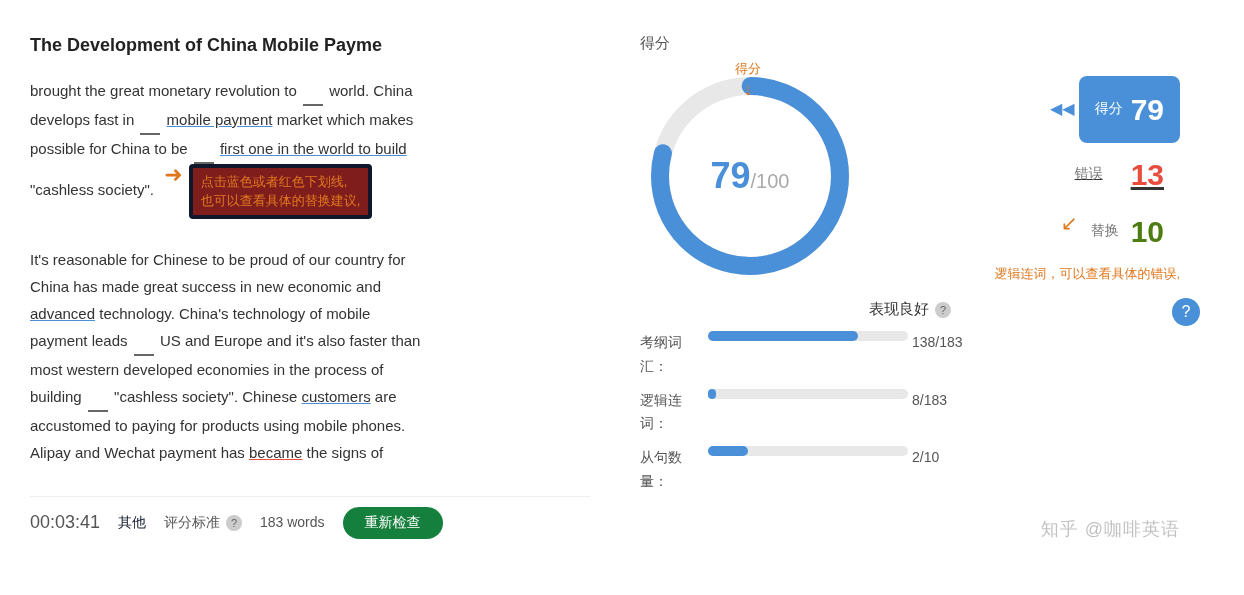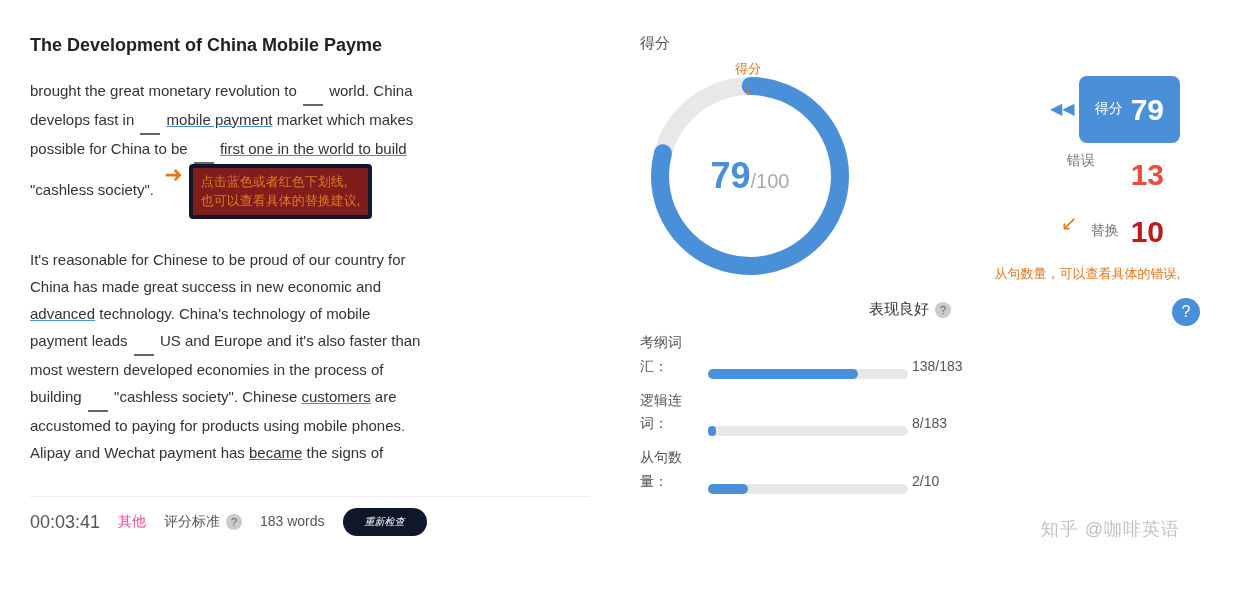--- a/index.html
+++ b/index.html
@@ -56,28 +56,27 @@
       border-radius: 4px;
       color: #e07820;
       font-size: 13px;
       padding: 4px 8px;
       line-height: 1.5;
       vertical-align: middle;
       margin-left: 6px;
       max-width: 200px;
     }
     .recheck-btn {
-      background: #0f172a;
+      background: #15803d;
       color: #fff;
       border: none;
       border-radius: 20px;
       padding: 7px 22px;
-      font-size: 10px;
+      font-size: 14px;
       cursor: pointer;
-      font-style: italic;
     }
 
     
     .right-panel {
       width: 580px;
       padding: 10px 20px;
       display: flex;
       flex-direction: column;
       align-items: flex-start;
       position: relative;
@@ -124,21 +123,21 @@
     }
     .stats-title {
       font-size: 15px;
       color: #333;
       font-weight: 500;
       margin-bottom: 10px;
       text-align: center;
     }
     .stat-row {
       display: flex;
-      align-items: flex-end;
+      align-items: flex-start;
       margin-bottom: 10px;
       gap: 4px;
     }
     .stat-name {
       width: 64px;
       font-size: 14px;
       color: #555;
       flex-shrink: 0;
     }
     .stat-bar-bg {
@@ -252,21 +251,21 @@
           building
           <span class="blank-word">&nbsp;</span>
           "cashless society". Chinese <span class="underline-blue">customers</span> are<br>
           accustomed to paying for products using mobile phones.<br>
           Alipay and Wechat payment has <span class="underline-red">became</span> the signs of
         </p>
       </div>
 
       <div style="margin-top: 30px; display:flex; align-items:center; gap:18px; padding-top:10px; border-top:1px solid #eee;">
         <span style="font-size:18px; color:#555;">00:03:41</span>
-        <span style="font-size:14px; color:#ec4899;">其他</span>
+        <span style="font-size:14px; color:#0f172a;">其他</span>
         <span style="font-size:14px; color:#555; cursor:pointer;">
           <span>评分标准</span>
           <span class="question-badge">?</span>
         </span>
         <span style="font-size:14px; color:#555;">183 words</span>
         <button class="recheck-btn">重新检查</button>
       </div>
     </div>
 
     <div class="right-panel">
@@ -298,33 +297,33 @@
         <div style="display:flex; flex-direction:column; align-items:flex-end; margin-top:10px; gap: 6px; position:relative;">
 
           <div style="display:flex; align-items:center; gap:4px;">
             <span style="color:#4a90d9; font-size:16px; cursor:pointer;">◀◀</span>
             <div style="background:#4a90d9; border-radius:8px; padding:8px 16px; display:flex; align-items:center; gap:8px;">
               <span style="color:#fff; font-size:14px;">得分</span>
               <span style="color:#fff; font-size:30px; font-weight:bold;">79</span>
             </div>
           </div>
 
-          <div style="display:flex; align-items:flex-start; gap:16px; padding-right:16px;">
+          <div style="display:flex; align-items:center; gap:8px; padding-right:16px;text-decoration:underline;">
             <span style="color:#777; font-size:14px;">错误</span>
             <span style="color:#e74c3c; font-size:30px; font-weight:bold;margin-left:20px;">13</span>
           </div>
 
           <div style="display:flex; align-items:center; gap:12px; padding-right:16px; position:relative;">
             <span style="color:#777; font-size:14px;">替换</span>
-            <span style="color:#b91c1c; font-size:30px; font-weight:bold;">10</span>
+            <span style="color:#4d7c0f; font-size:30px; font-weight:bold;">10</span>
 
             <span style="position:absolute; left:-30px; top:0; color:#e07820; font-size:20px;">↙</span>
           </div>
 
-          <div style="color:#e07820; font-size:13px; max-width:220px; text-align:right;">从句数量，可以查看具体的错误,</div>
+          <div style="color:#e07820; font-size:13px; max-width:220px; text-align:right;">逻辑连词，可以查看具体的错误,</div>
         </div>
       </div>
 
       <div class="stats-section">
         <div class="stats-title">
           <span>表现良好</span>
           <span class="question-badge">?</span>
         </div>
 
         <div class="stat-row">

